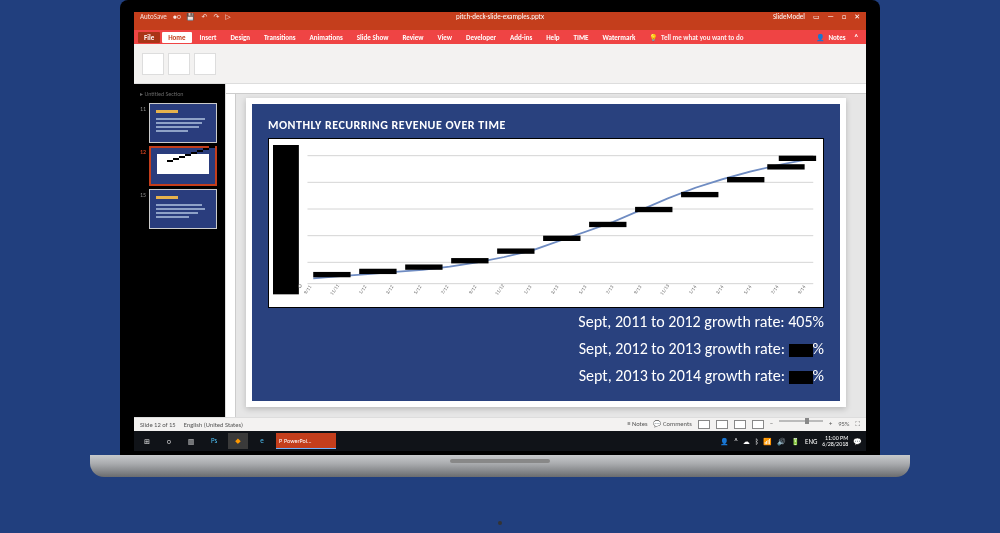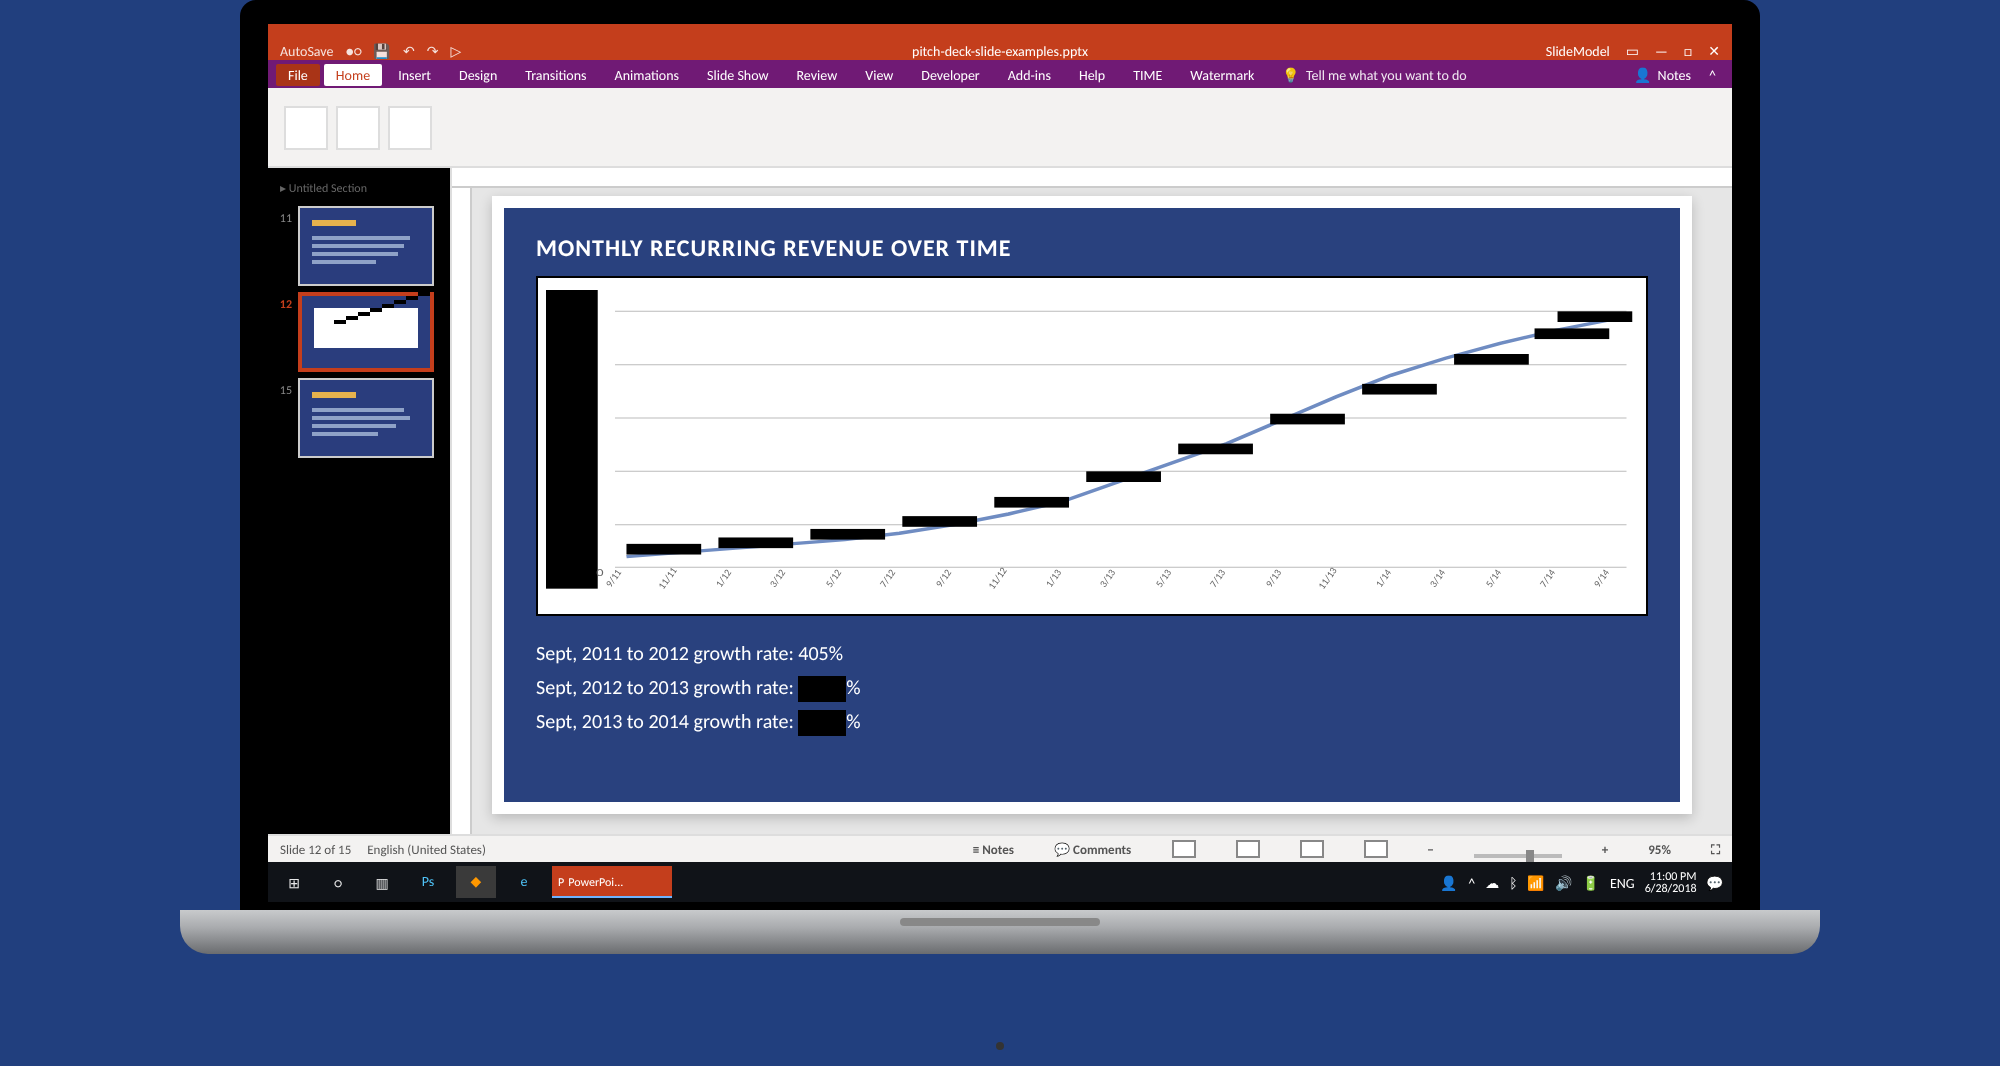--- a/index.html
+++ b/index.html
@@ -7,27 +7,27 @@
 
   
   .laptop { position: absolute; left: 120px; top: 0; width: 760px; height: 533px; }
   .screen-bezel { width: 760px; height: 455px; background: #000; border-radius: 8px 8px 0 0; padding: 12px 14px 4px 14px; }
   .screen { width: 100%; height: 100%; background: #fff; position: relative; overflow: hidden; font-size: 9px; color: #444; }
   .keyboard-deck { width: 820px; height: 22px; margin-left: -30px; background: linear-gradient(#c8cacc,#a9abae 40%,#6a6c6f); border-radius: 0 0 14px 14px; position: relative; }
   .keyboard-deck::before { content:""; position:absolute; left:50%; top:4px; width:100px; height:4px; margin-left:-50px; background:#888; border-radius:2px; }
   .power-led { position:absolute; left:50%; margin-left:-2px; bottom:8px; width:4px; height:4px; background:#333; border-radius:50%; }
 
   
-  .titlebar { height: 18px; background: #c43e1c; color:#fff; display:flex; align-items:flex-end; font-size:7px; }
+  .titlebar { height: 18px; background: #c43e1c; color:#fff; display:flex; align-items:flex-start; font-size:7px; }
   .qat { display:flex; gap:6px; padding:0 6px; align-items:center; }
   .qat span { opacity:.85; }
   .doc-title { position:absolute; left:50%; transform:translateX(-50%); }
   .titlebar-right { margin-left:auto; display:flex; gap:8px; padding-right:6px; align-items:center; }
 
-  .ribbon-tabs { height: 14px; background:#701a75; color:#fff; display:flex; align-items:center; font-size:7px; padding:0 4px; gap:2px; }
+  .ribbon-tabs { height: 14px; background:#ef4444; color:#fff; display:flex; align-items:center; font-size:7px; padding:0 4px; gap:2px;font-weight:bold; }
   .ribbon-tabs .tab { padding:1px 6px; border-radius:1px; cursor:pointer; }
   .ribbon-tabs .tab.active { background:#fff; color:#c43e1c; }
   .ribbon-tabs .tab.file { background:#a93417; }
   .tell-me { margin-left:6px; display:flex; align-items:center; gap:3px; opacity:.9; }
   .share { margin-left:auto; display:flex; align-items:center; gap:3px; padding-right:4px; }
 
   .ribbon { height: 40px; background:#f3f2f1; border-bottom:1px solid #ddd; display:flex; align-items:center; padding-left:8px; }
   .ribbon .group { display:flex; flex-direction:column; align-items:center; gap:2px; font-size:6px; color:#666; }
   .ribbon .group .icons { display:flex; gap:4px; }
   .ribbon .group .icons span { width:22px; height:22px; background:#fff; border:1px solid #ddd; display:inline-block; }
@@ -57,25 +57,25 @@
   .slide-area { flex:1; position:relative; background:#e6e6e6; overflow:hidden; }
   .rulers-h { height:10px; background:#fff; border-bottom:1px solid #ccc; }
   .rulers-v { width:10px; background:#fff; border-right:1px solid #ccc; position:absolute; left:0; top:10px; bottom:0; }
   .canvas { position:absolute; left:20px; top:14px; right:20px; bottom:10px; background:#fff; box-shadow:0 2px 6px rgba(0,0,0,.2); }
   .slide { position:absolute; inset:6px; background:#29417e; color:#fff; padding:14px 16px 10px 16px; }
   .slide-title { font-size:12px; font-weight:bold; letter-spacing:.5px; margin-bottom:6px; }
   .chart-frame { background:#fff; color:#000; border:1px solid #000; padding:6px 4px 2px 4px; height:170px; position:relative; }
   .chart-svg { width:100%; height:100%; }
   .x-ticks { position:absolute; left:28px; right:4px; bottom:2px; display:flex; }
   .x-ticks span { flex:1; text-align:center; font-size:5px; color:#666; transform:rotate(-55deg); transform-origin:left top; white-space:nowrap; }
-  .notes-below { margin-top:10px; font-size:10px; line-height:1.7; }
+  .notes-below { font-size:16px; line-height:1.7;text-align:right; }
   .notes-below .redact { display:inline-block; width:24px; height:13px; background:#000; vertical-align:middle; }
 
   .status-bar { height:14px; background:#f3f2f1; border-top:1px solid #ddd; display:flex; align-items:center; font-size:6.5px; color:#555; padding:0 6px; gap:8px; }
-  .status-bar .right { margin-left:auto; display:flex; align-items:flex-end; gap:20px;font-weight:bold; }
+  .status-bar .right { margin-left:auto; display:flex; align-items:flex-start; gap:6px; }
   .view-btn { width:12px; height:9px; border:1px solid #888; background:#fff; display:inline-block; }
   .zoom-slider { width:44px; height:2px; background:#bbb; position:relative; }
   .zoom-slider::after { content:""; position:absolute; left:60%; top:-2px; width:4px; height:6px; background:#888; }
 
   
   .taskbar { height:20px; background:#101318; color:#fff; display:flex; align-items:center; font-size:7px; gap:4px; padding:0 4px; }
   .taskbar .tb-btn { width:18px; height:16px; display:flex; align-items:center; justify-content:center; opacity:.9; }
   .taskbar .app { width:20px; height:16px; display:flex; align-items:center; justify-content:center; border-bottom:1px solid transparent; }
   .taskbar .app.active { background:#2b2f36; border-bottom:1px solid #6fb3ff; }
   .taskbar .tray { margin-left:auto; display:flex; align-items:center; gap:5px; }

